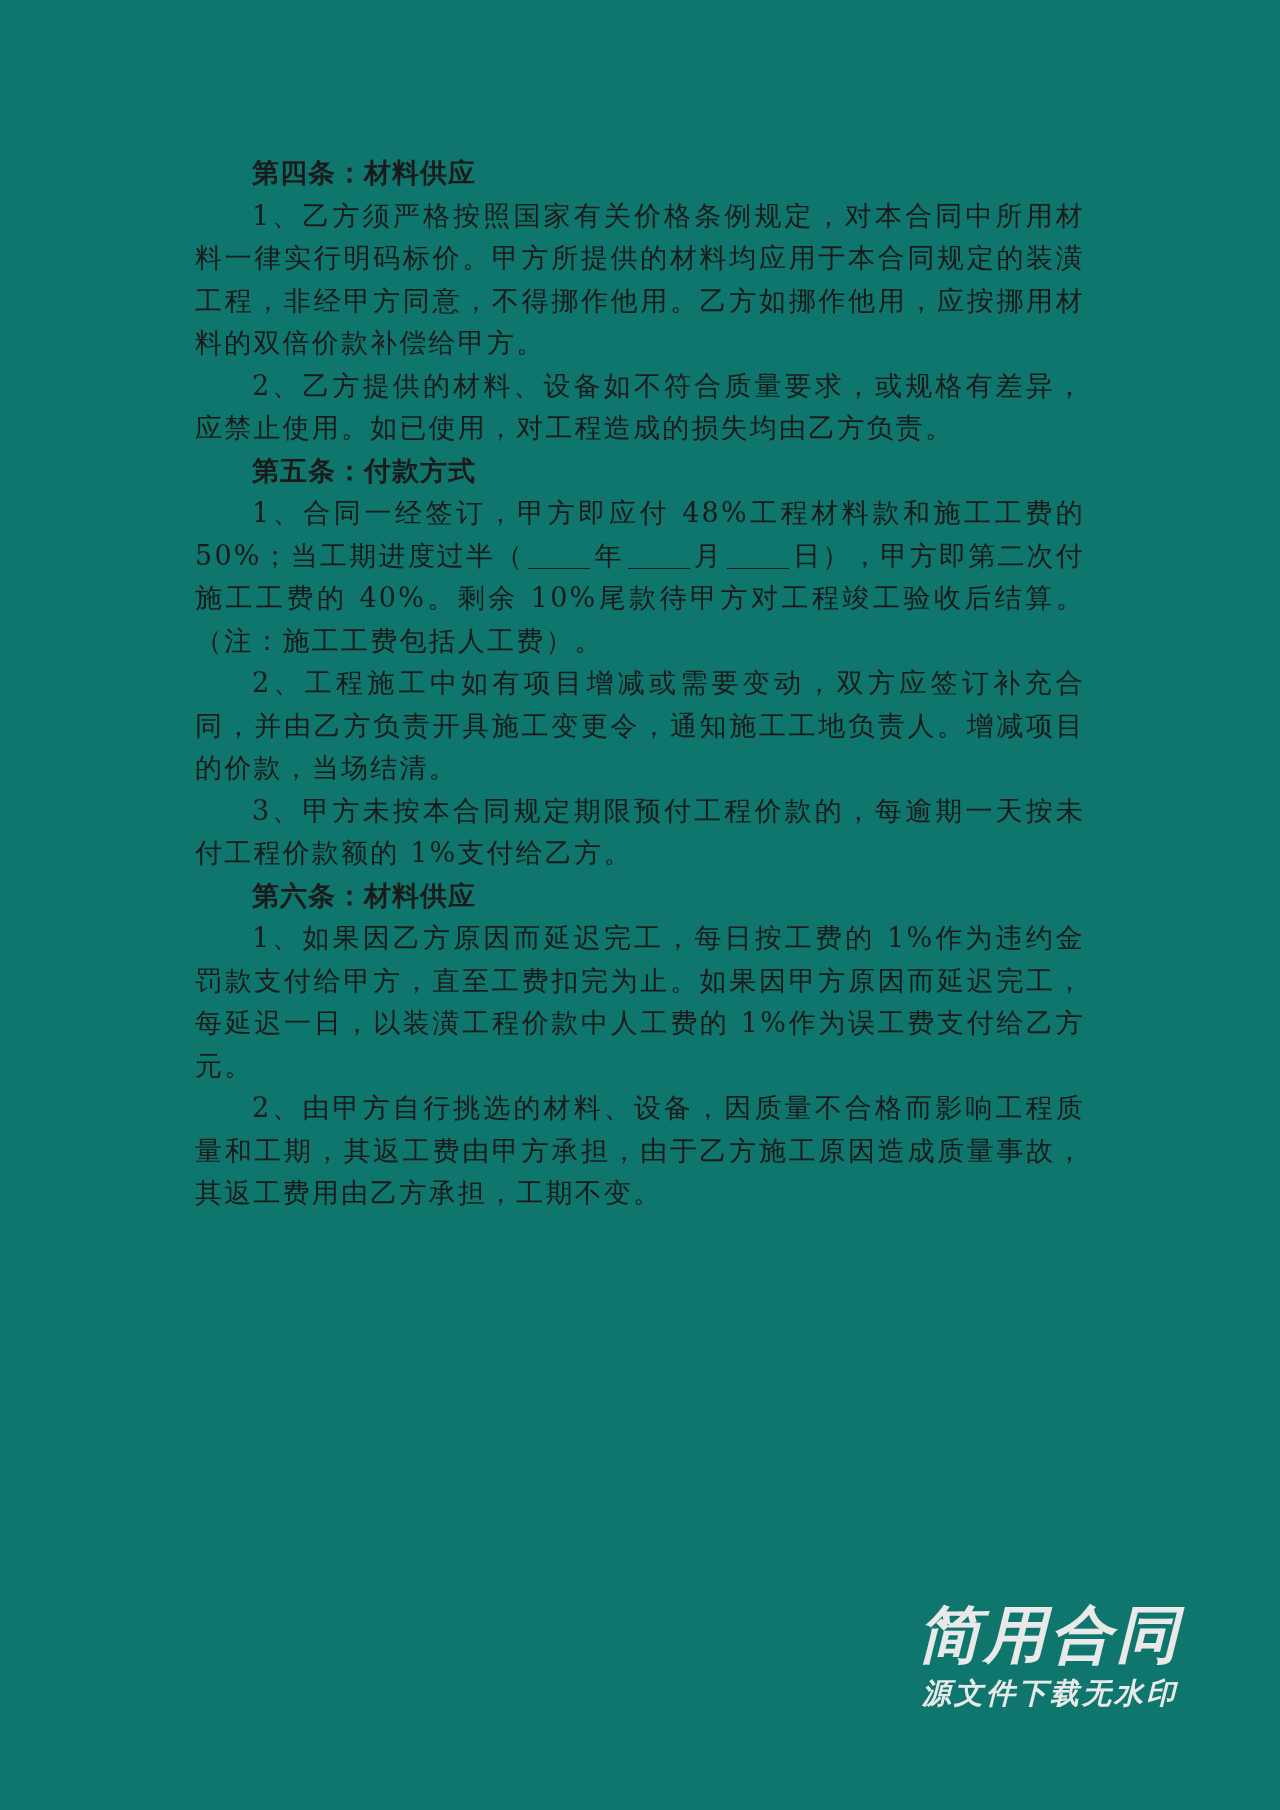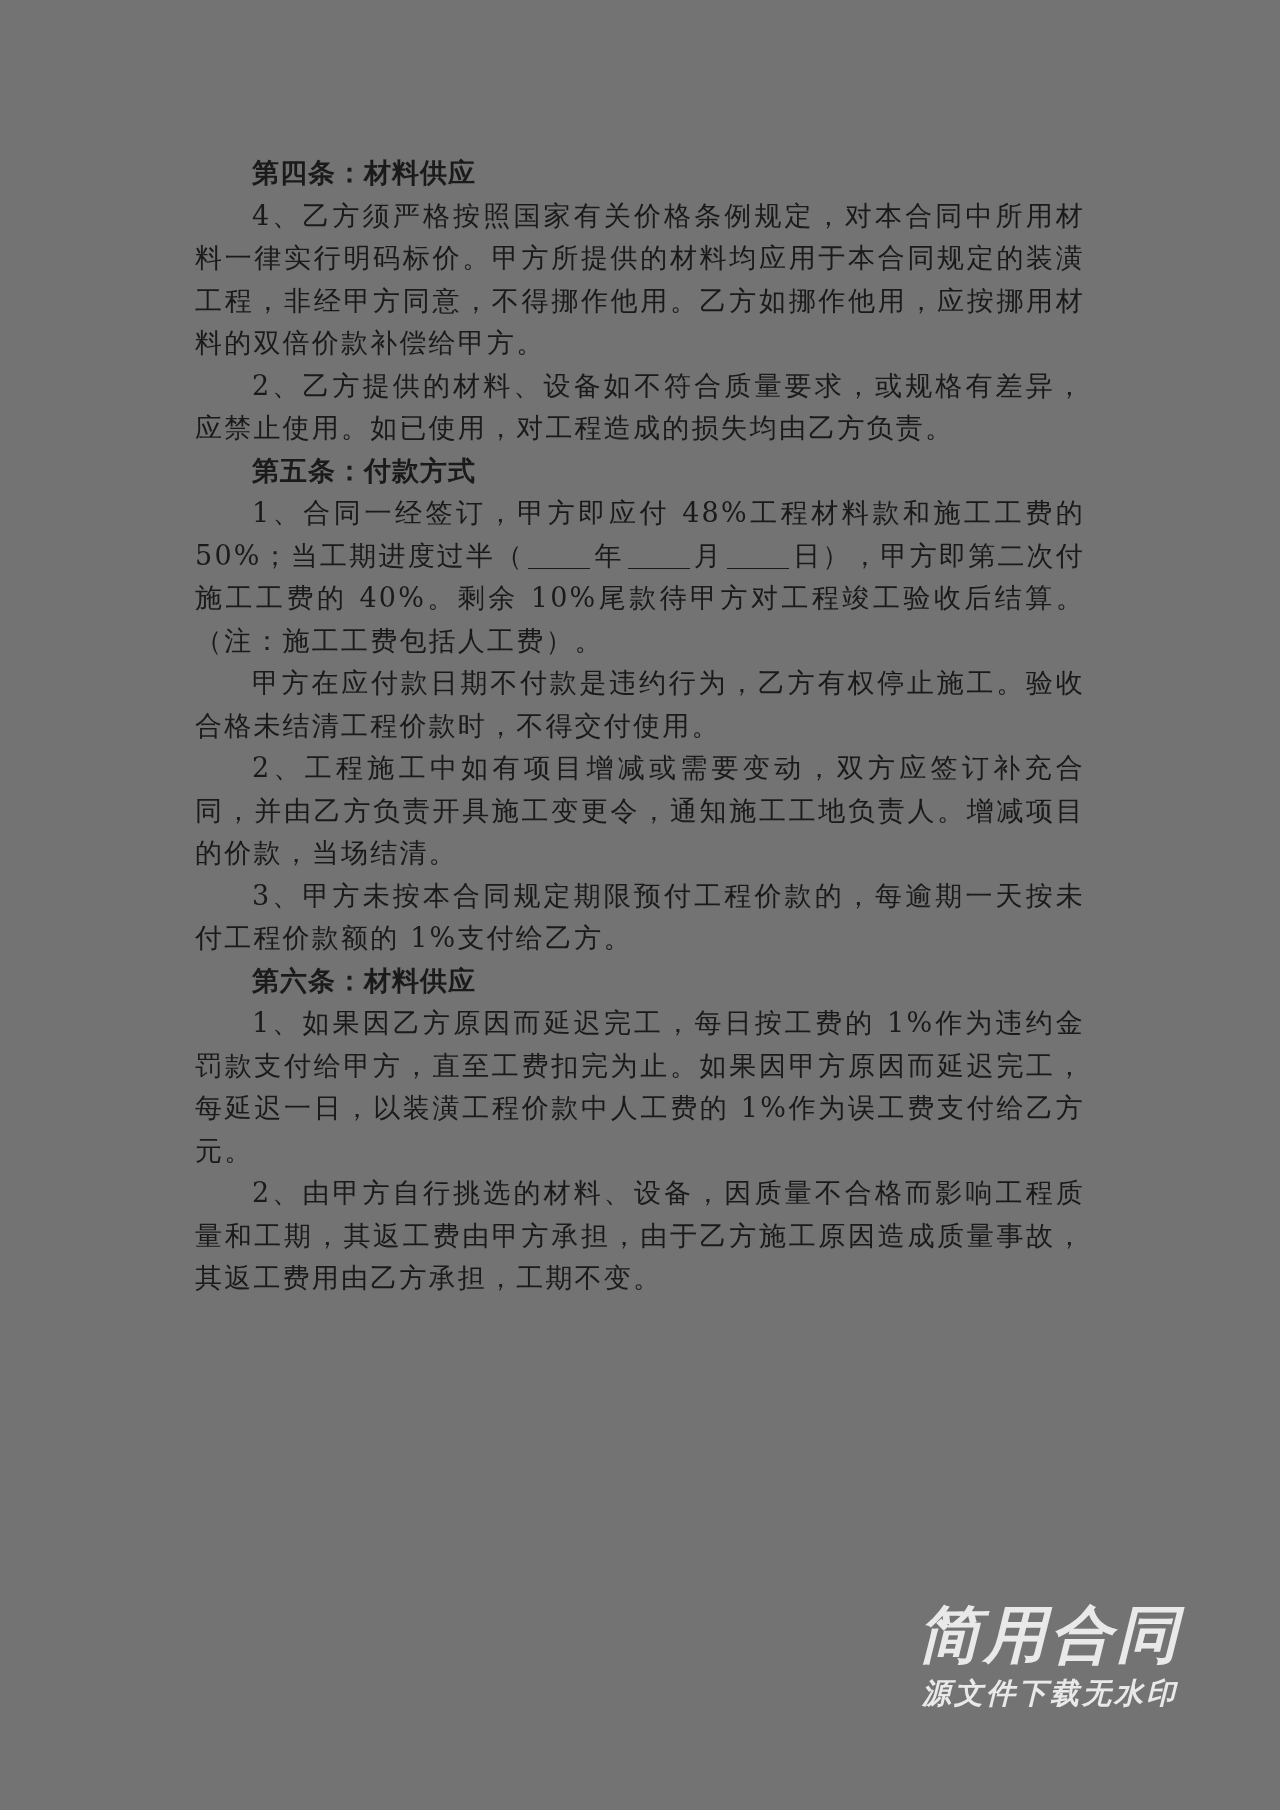--- a/index.html
+++ b/index.html
@@ -1,17 +1,17 @@
 <!DOCTYPE html>
 <html><head>
 <meta charset="utf-8">
 <style>
   html, body { margin: 0; padding: 0; background: #ffffff; }
   body { width: 1280px; height: 1810px; position: relative; overflow: hidden; }
-  .page { position: absolute; left: 0; top: 0; width: 1280px; height: 1810px; background: #737373; }
+  .page { position: absolute; left: 0; top: 0; width: 1280px; height: 1810px; background: #0f766e; }
   .doc {
     position: absolute; left: 195px; top: 152px; width: 890px;
     font-family: "DejaVu Serif", "Liberation Serif", serif;
     color: #1a1a1a; font-size: 27px; line-height: 42.5px;
   }
   .heading { font-weight: bold; padding-left: 57px; margin: 0; letter-spacing: 1px; }
   .para { margin: 0; text-indent: 57px; text-align: justify; letter-spacing: 2.2px; }
   .blank { display: inline-block; width: 62px; border-bottom: 1.5px solid #1a1a1a; height: 28px; vertical-align: -4px; margin: 0 4px; }
   .watermark {
     position: absolute; left: 880px; top: 1600px; width: 340px; text-align: center;
@@ -20,26 +20,25 @@
   .wm-main { font-size: 62px; letter-spacing: 4px; line-height: 70px; }
   .wm-sub { font-size: 29px; letter-spacing: 3px; line-height: 46px; }
 </style>
 </head>
 <body>
 
 <div class="page">
   <div class="doc">
 
     <p class="heading">第四条：材料供应</p>
-    <p class="para">4、乙方须严格按照国家有关价格条例规定，对本合同中所用材料一律实行明码标价。甲方所提供的材料均应用于本合同规定的装潢工程，非经甲方同意，不得挪作他用。乙方如挪作他用，应按挪用材料的双倍价款补偿给甲方。</p>
+    <p class="para">1、乙方须严格按照国家有关价格条例规定，对本合同中所用材料一律实行明码标价。甲方所提供的材料均应用于本合同规定的装潢工程，非经甲方同意，不得挪作他用。乙方如挪作他用，应按挪用材料的双倍价款补偿给甲方。</p>
     <p class="para">2、乙方提供的材料、设备如不符合质量要求，或规格有差异，应禁止使用。如已使用，对工程造成的损失均由乙方负责。</p>
 
     <p class="heading">第五条：付款方式</p>
     <p class="para"><span>1、合同一经签订，甲方即应付 48%工程材料款和施工工费的50%；当工期进度过半（</span><span class="blank"></span><span>年</span><span class="blank"></span><span>月</span><span class="blank"></span><span>日</span><span>），甲方即第二次付施工工费的 40%。剩余 10%尾款待甲方对工程竣工验收后结算。（注：施工工费包括人工费）。</span></p>
-    <p class="para">甲方在应付款日期不付款是违约行为，乙方有权停止施工。验收合格未结清工程价款时，不得交付使用。</p>
     <p class="para">2、工程施工中如有项目增减或需要变动，双方应签订补充合同，并由乙方负责开具施工变更令，通知施工工地负责人。增减项目的价款，当场结清。</p>
     <p class="para">3、甲方未按本合同规定期限预付工程价款的，每逾期一天按未付工程价款额的 1%支付给乙方。</p>
 
     <p class="heading">第六条：材料供应</p>
     <p class="para">1、如果因乙方原因而延迟完工，每日按工费的 1%作为违约金罚款支付给甲方，直至工费扣完为止。如果因甲方原因而延迟完工，每延迟一日，以装潢工程价款中人工费的 1%作为误工费支付给乙方元。</p>
     <p class="para">2、由甲方自行挑选的材料、设备，因质量不合格而影响工程质量和工期，其返工费由甲方承担，由于乙方施工原因造成质量事故，其返工费用由乙方承担，工期不变。</p>
   </div>
 
   <div class="watermark">
     <div class="wm-main">简用合同</div>

